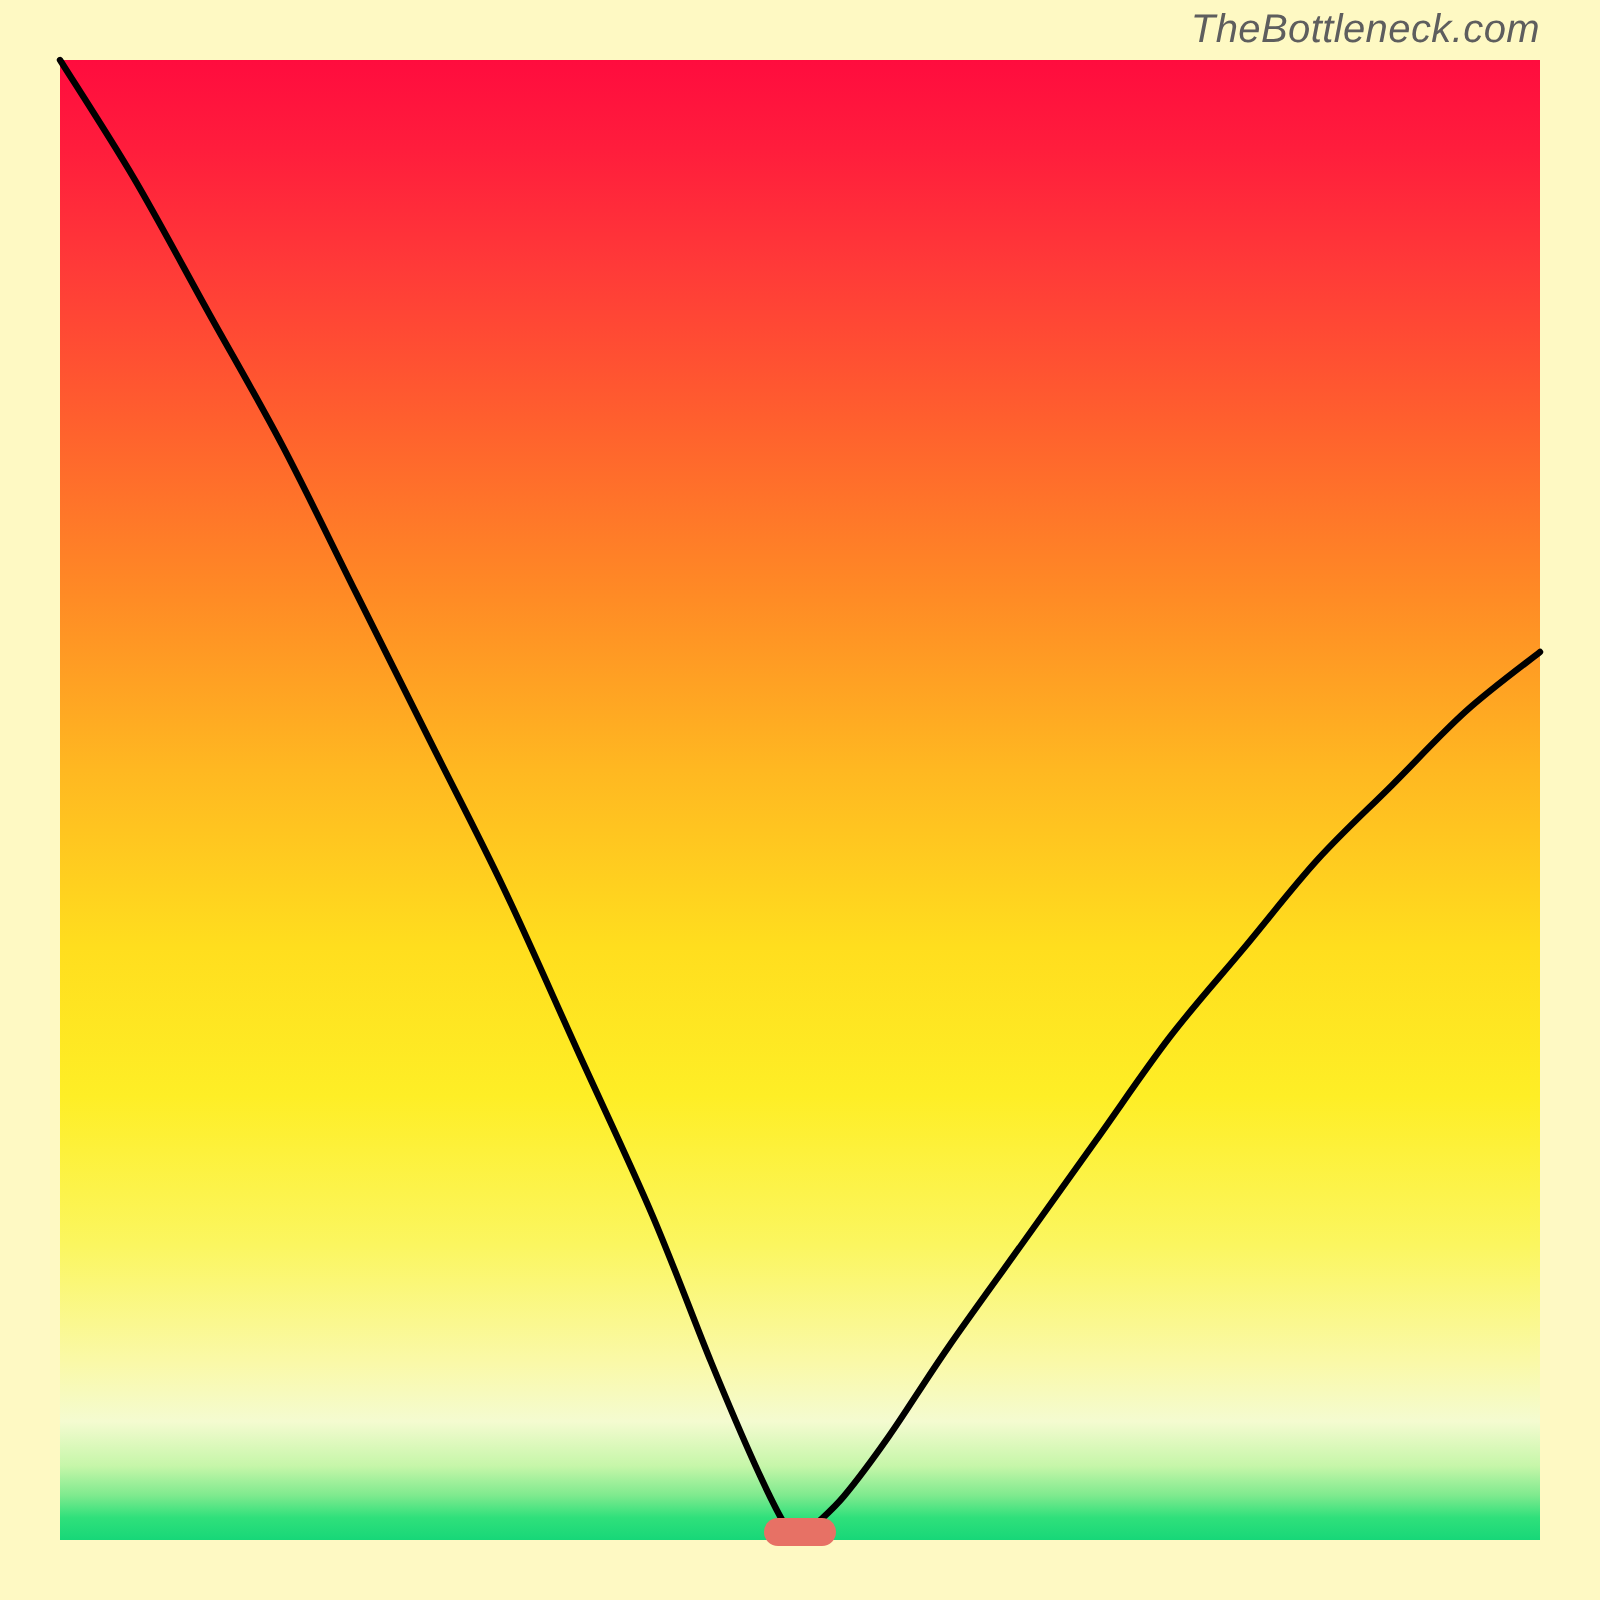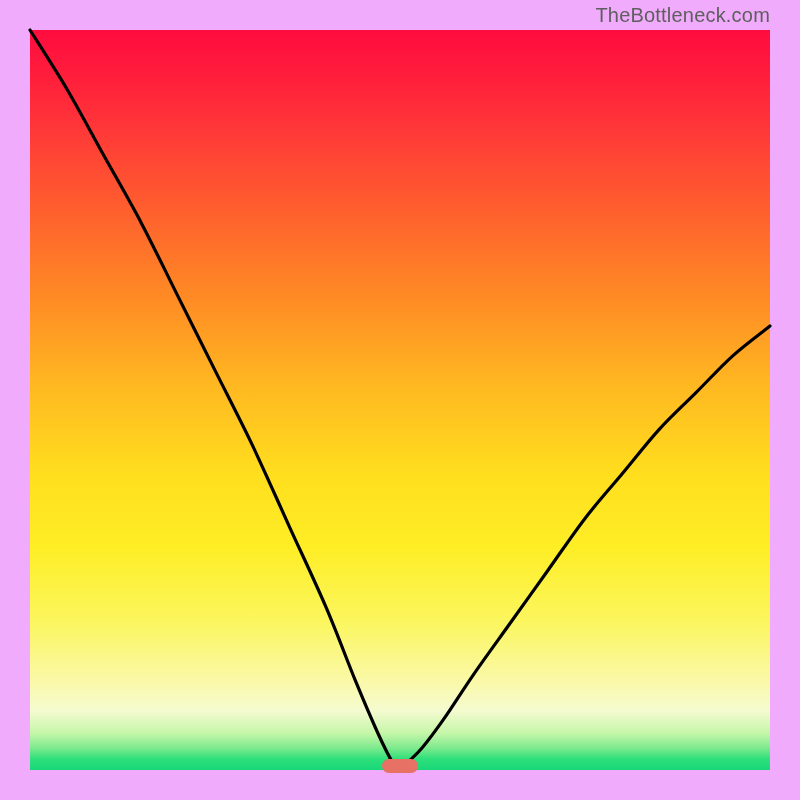--- a/index.html
+++ b/index.html
@@ -8,21 +8,22 @@
     width: 800px;
     height: 800px;
     overflow: hidden;
     background: #000;
     font-family: Arial, Helvetica, sans-serif;
   }
   .frame {
     position: relative;
     width: 800px;
     height: 800px;
-    background: #f0abfc;
+    background: #fef9c3;
+    font-style: italic;
   }
   .plot-area {
     position: absolute;
     
     left: 30px;
     top: 30px;
     width: 740px;   
     height: 740px;  
     
     background: linear-gradient(

